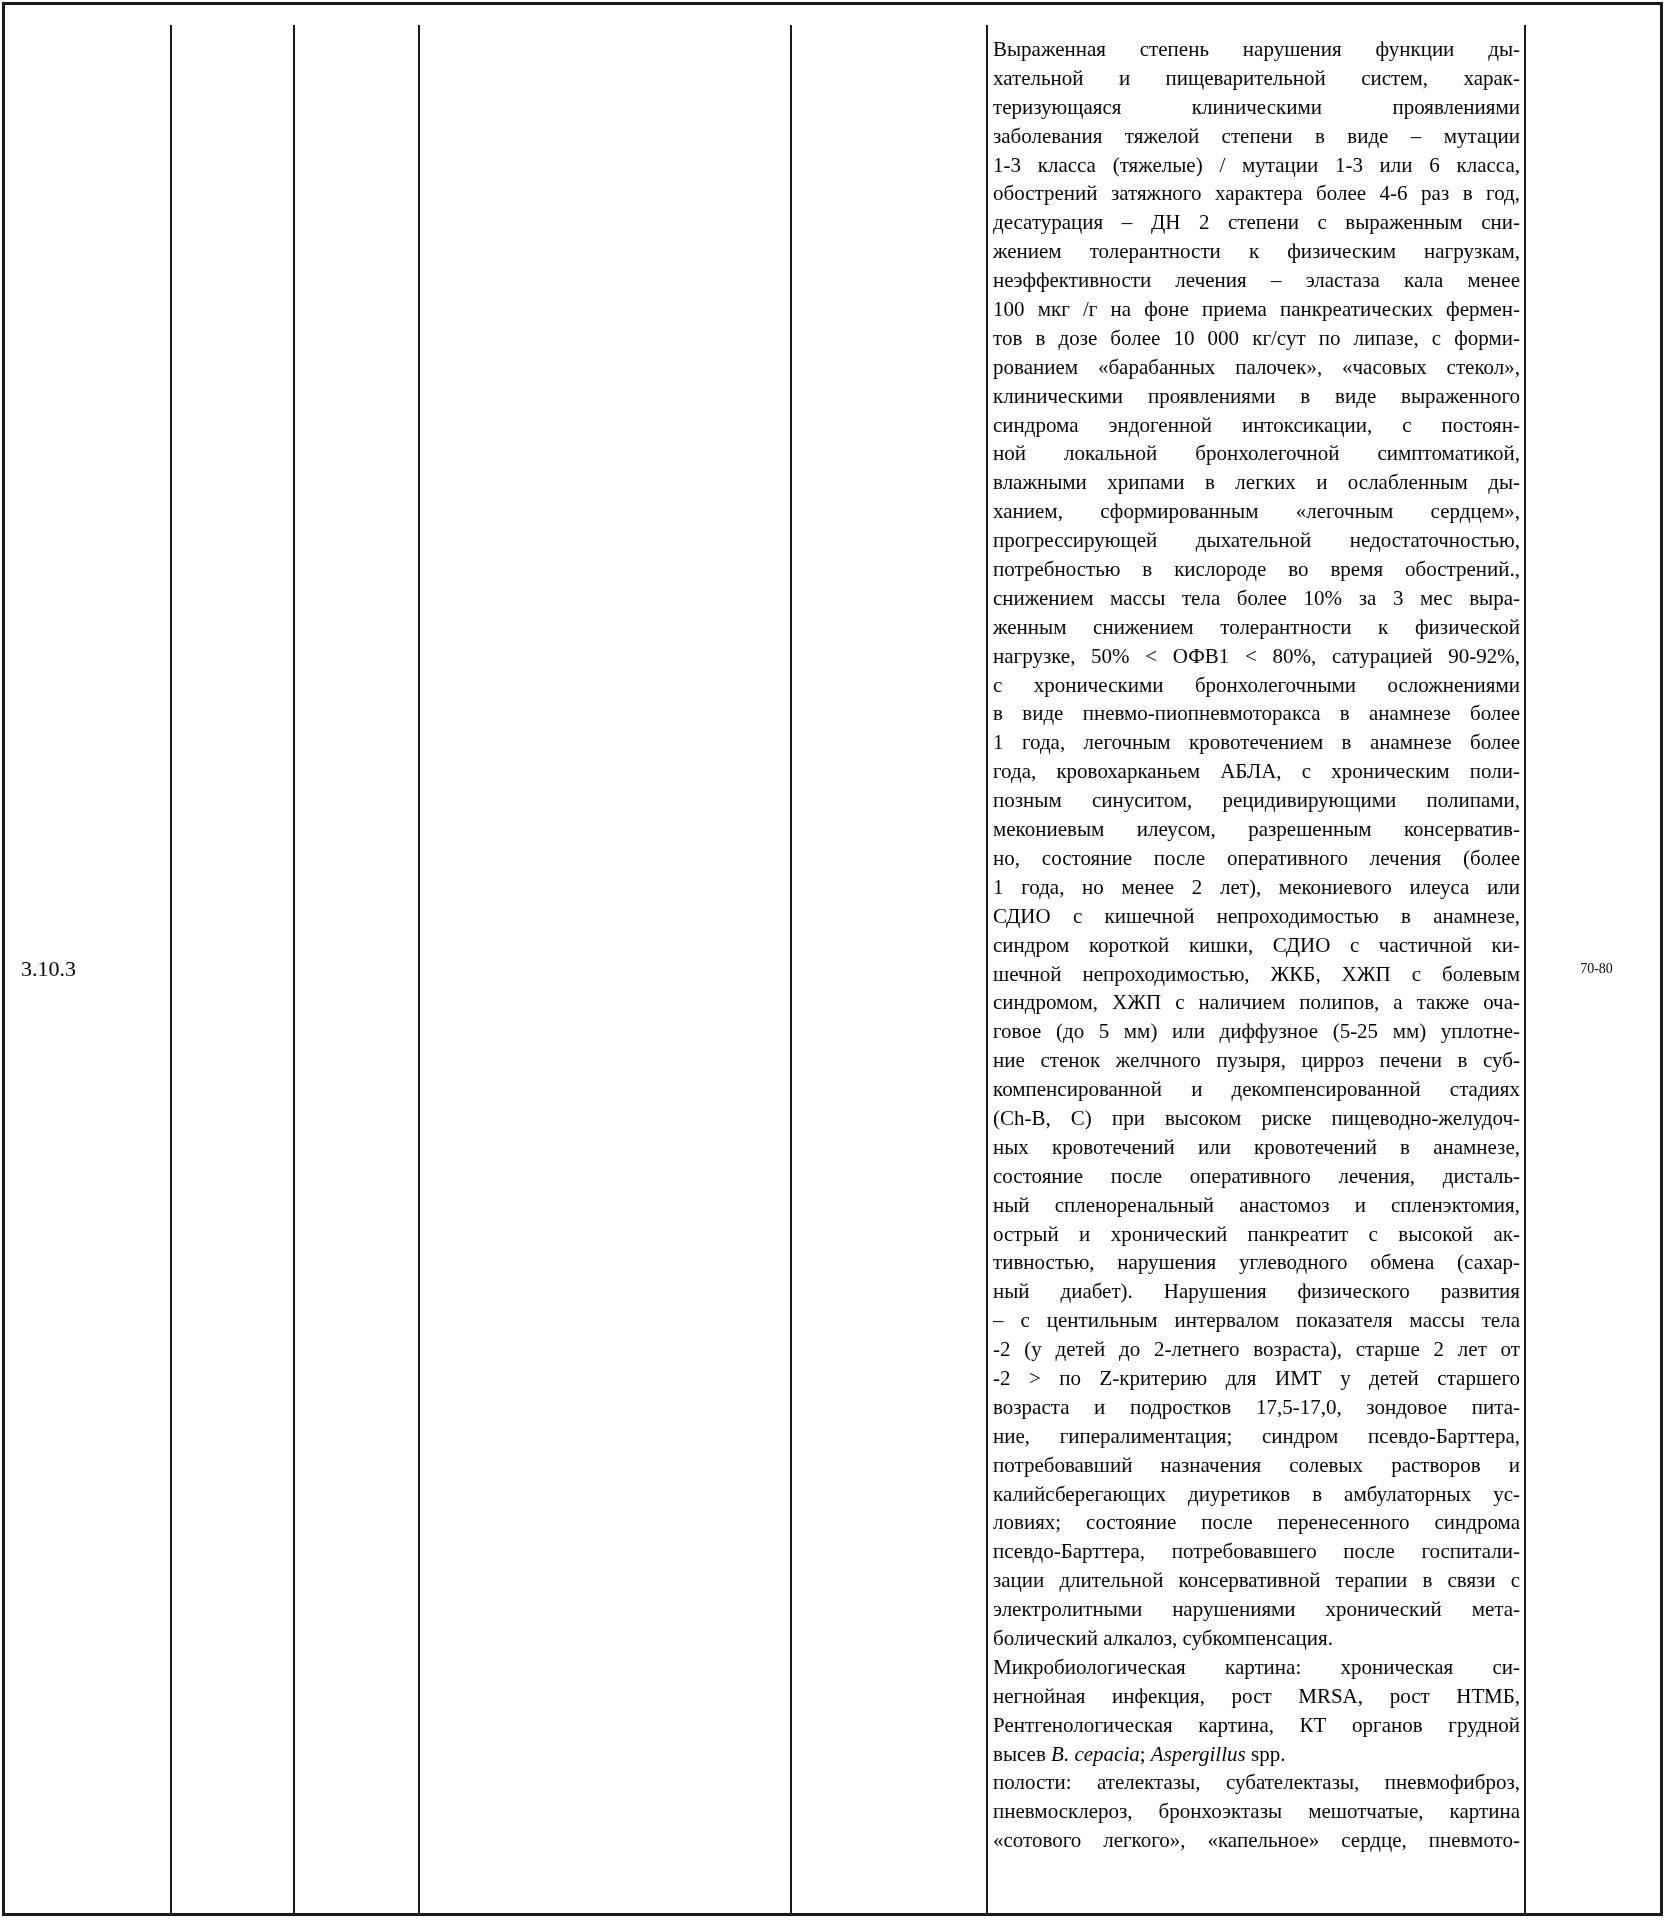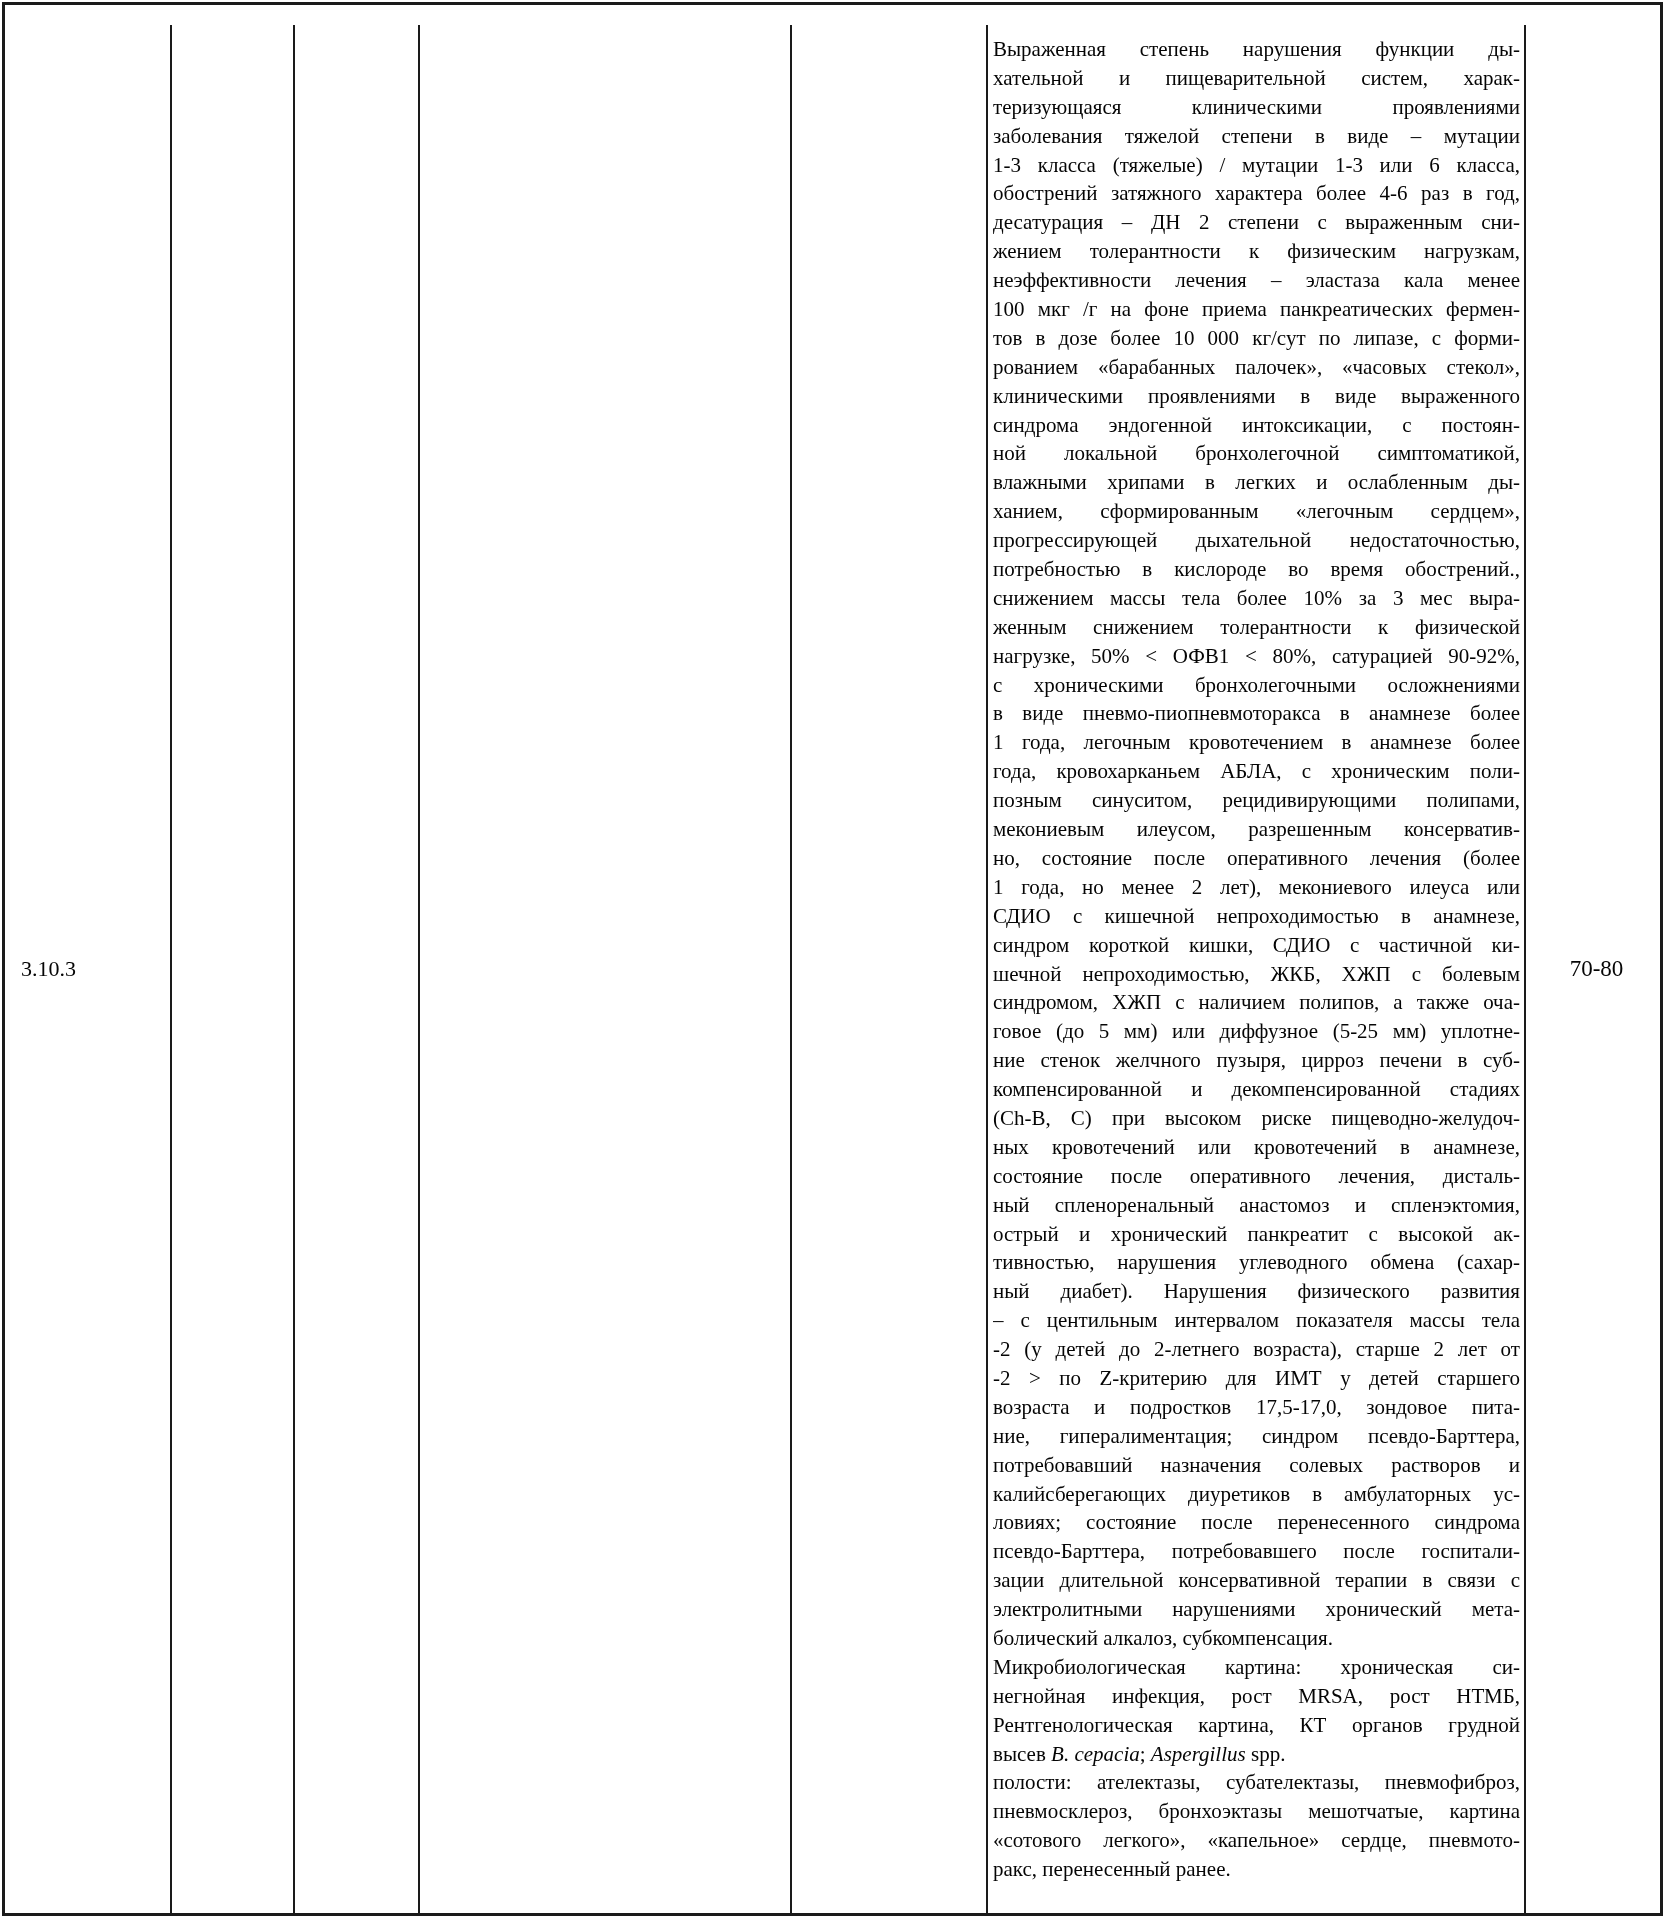--- a/index.html
+++ b/index.html
@@ -30,21 +30,21 @@
     margin-top: 20px;
   }
   .cell:last-child { border-right: none; }
   .cell.num {
     display: flex; align-items: center;
     padding-left: 16px;
     font-size: 22px;
   }
   .cell.score {
     display: flex; align-items: center; justify-content: center;
-    font-size: 23px;
+    font-size: 14px;
     padding-left: 7px;
   }
   .cell.desc-cell { padding: 10px 4px 0 5px; }
   .desc {
     font-size: 21px;
     line-height: 28.9px;
     width: 100%;
   }
   .tline {
     height: 28.9px;
@@ -128,20 +128,19 @@
           <div class="tline">зации длительной консервативной терапии в связи с</div>
           <div class="tline">электролитными нарушениями хронический мета-</div>
           <div class="tline pend">болический алкалоз, субкомпенсация.</div>
           <div class="tline">Микробиологическая картина: хроническая си-</div>
           <div class="tline">негнойная инфекция, рост MRSA, рост НТМБ,</div>
           <div class="tline">Рентгенологическая картина, КТ органов грудной</div>
           <div class="tline pend">высев <i>B. cepacia</i>; <i>Aspergillus</i> spp.</div>
           <div class="tline">полости: ателектазы, субателектазы, пневмофиброз,</div>
           <div class="tline">пневмосклероз, бронхоэктазы мешотчатые, картина</div>
           <div class="tline">«сотового легкого», «капельное» сердце, пневмото-</div>
-          <div class="tline pend">ракс, перенесенный ранее.</div>
         </div>
     </div>
     <div class="cell score">
       <span>70-80</span>
     </div>
   </div>
 </div>
 
 </body></html>

